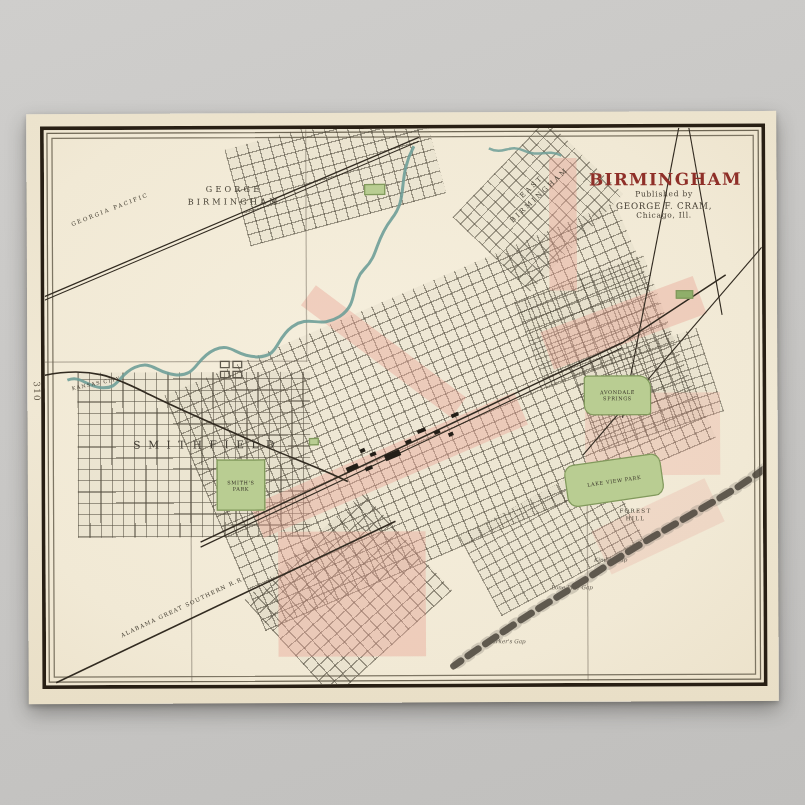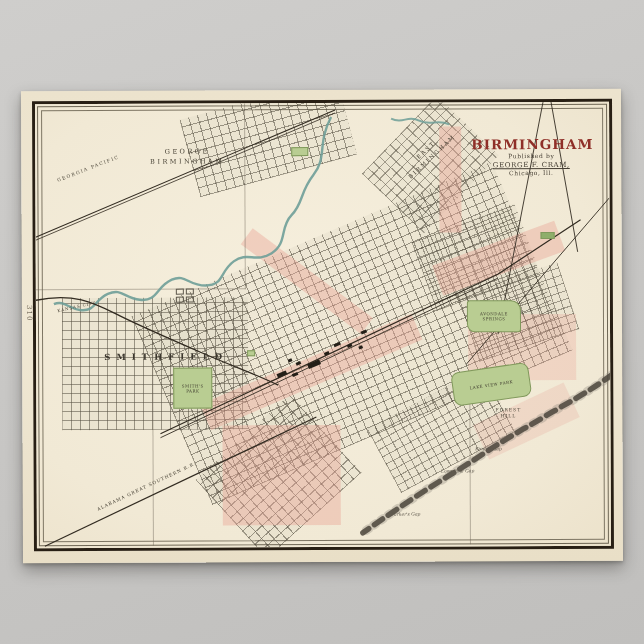--- a/index.html
+++ b/index.html
@@ -38,21 +38,21 @@
     display:flex;align-items:center;justify-content:center;text-align:center;}
   .park .plabel{font-size:4px;line-height:5px;letter-spacing:.5px;color:#3c382c;}
   .lbl{position:absolute;color:#464034;text-align:center;}
   .seam{position:absolute;background:rgba(110,102,88,.45);}
   .legend-squares{position:absolute;display:grid;grid-template-columns:8px 8px;grid-gap:2px;}
   .legend-squares i{display:block;width:8px;height:6px;border:1px solid #5d574b;box-sizing:border-box;}
   svg.overlay{position:absolute;inset:0;pointer-events:none;}
   .title-block{position:absolute;left:436px;top:34px;width:120px;text-align:center;}
   .map-title{font-size:13.5px;font-weight:bold;letter-spacing:1px;color:#8f2f28;}
   .pub{font-size:6px;line-height:8.5px;color:#453e33;letter-spacing:.6px;}
-  .pub .big{font-size:7px;text-decoration:underline;}
+  .pub .big{font-size:7px;}
 </style>
 </head>
 <body>
 
 <div class="scene">
   <div class="poster">
 
     <span class="page-number">310</span>
 
     <div class="map-frame">
@@ -140,21 +140,21 @@
         </div>
 
         <div class="lbl" style="left:106px;top:43px;width:92px;font-size:6.5px;line-height:10px;letter-spacing:2.5px;">
           <span>GEORGE</span><br>
           <span>BIRMINGHAM</span>
         </div>
         <div class="lbl" style="left:352px;top:42px;width:84px;font-size:5.5px;line-height:9px;letter-spacing:2px;transform:rotate(-43deg);">
           <span>EAST</span><br>
           <span>BIRMINGHAM</span>
         </div>
-        <div class="lbl" style="left:50px;top:248px;width:160px;font-size:8.5px;letter-spacing:6px;color:#3c372e;font-weight:bold;">SMITHFIELD</div>
+        <div class="lbl" style="left:50px;top:248px;width:160px;font-size:8.5px;letter-spacing:6px;color:#3c372e;">SMITHFIELD</div>
         <div class="lbl" style="left:450px;top:305px;width:44px;font-size:4.5px;line-height:6px;letter-spacing:1px;">
           <span>FOREST</span><br>
           <span>HILL</span>
         </div>
         <div class="lbl" style="left:6px;top:62px;width:94px;font-size:4.5px;letter-spacing:1.5px;transform:rotate(-21deg);color:#55504​4;">GEORGIA PACIFIC</div>
         <div class="lbl" style="left:10px;top:200px;width:62px;font-size:4px;letter-spacing:1px;transform:rotate(-12deg);">KANSAS CITY</div>
         <div class="lbl" style="left:28px;top:380px;width:164px;font-size:4.5px;letter-spacing:1px;transform:rotate(-25deg);">ALABAMA GREAT SOUTHERN R.R.</div>
         <div class="lbl" style="left:424px;top:344px;width:56px;font-size:4.5px;font-style:italic;color:#5d574c;">Kimble Gap</div>
         <div class="lbl" style="left:390px;top:366px;width:62px;font-size:4.5px;font-style:italic;color:#5d574c;">Lone Pine Gap</div>
         <div class="lbl" style="left:340px;top:409px;width:58px;font-size:4.5px;font-style:italic;color:#5d574c;">Parker's Gap</div>

